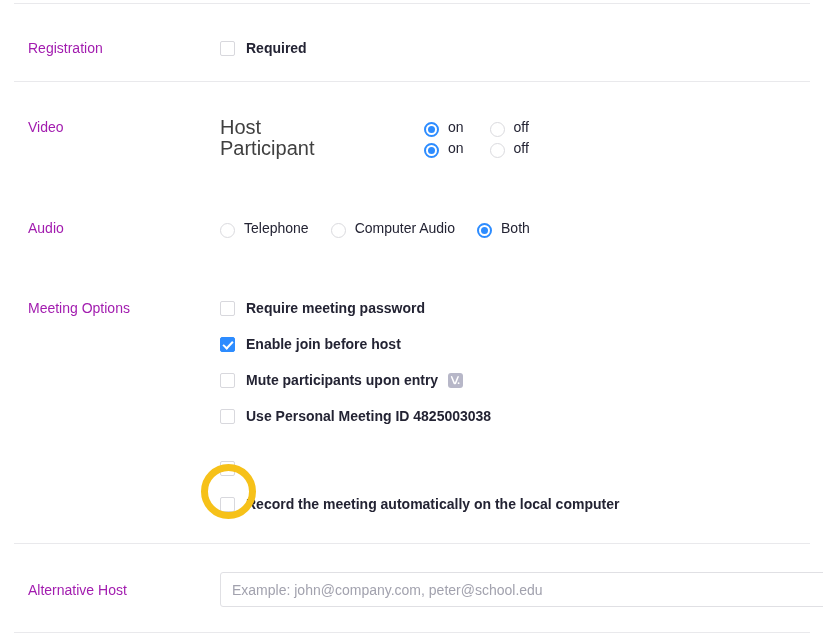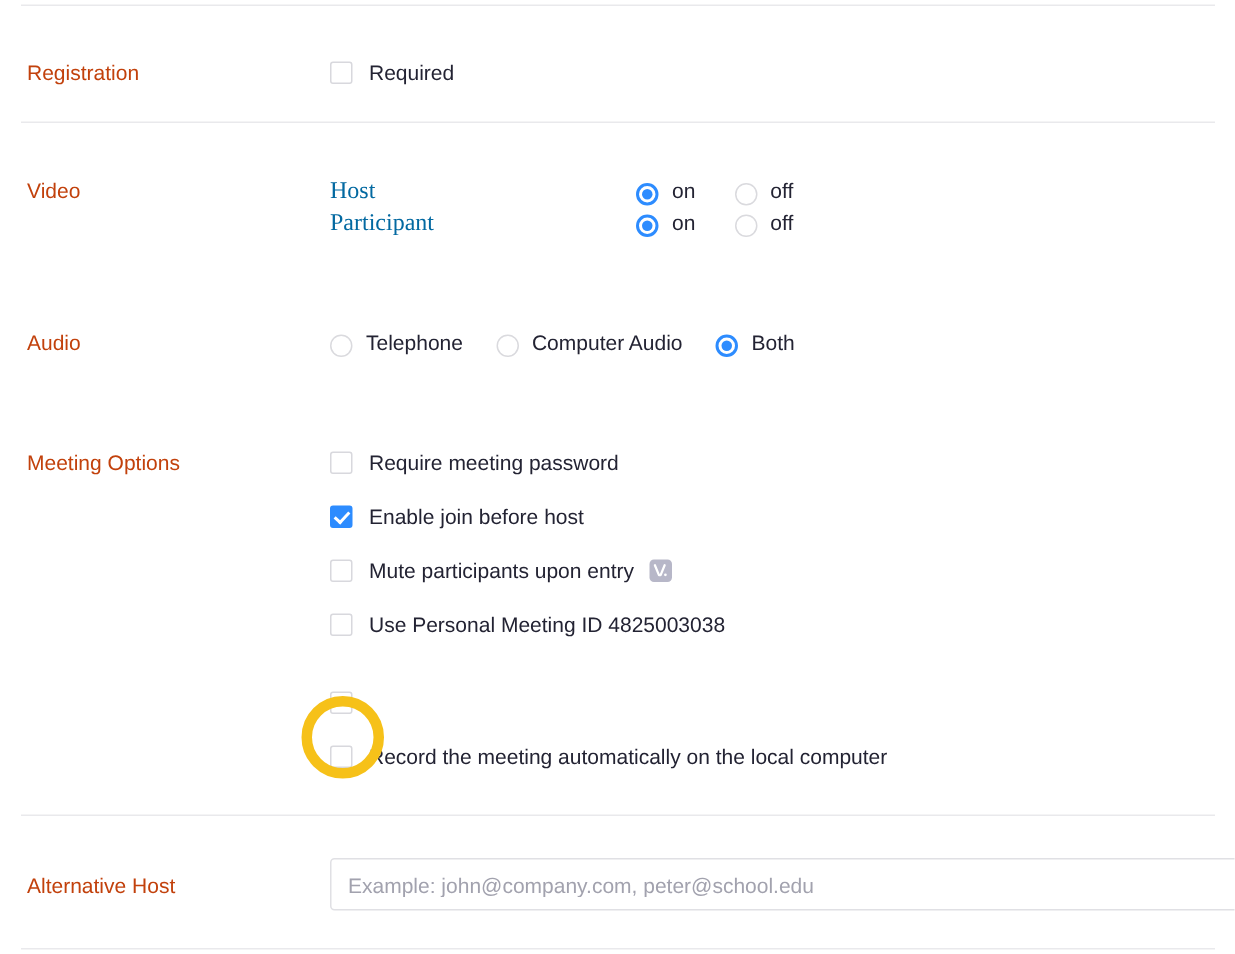--- a/index.html
+++ b/index.html
@@ -37,22 +37,22 @@
   .divider.d4 { top: 632px; }
 
   
   .row {
     position: absolute;
     left: 0;
     width: 823px;
   }
   .row-label {
     position: absolute;
-    left: 18px;
-    color: #c2410c;
+    left: 28px;
+    color: #a21caf;
     font-size: 14px;
     line-height: 20px;
     white-space: nowrap;
   }
   .field-col {
     position: absolute;
     left: 220px;
   }
 
   
@@ -86,20 +86,21 @@
     border: solid #ffffff;
     border-width: 0 2px 2px 0;
     transform: rotate(43deg);
   }
   .cb-label {
     margin-left: 11px;
     color: #232333;
     font-size: 14px;
     line-height: 20px;
     white-space: nowrap;
+    font-weight: bold;
   }
 
   
   .radio-group {
     display: flex;
     align-items: center;
     height: 20px;
   }
   .rb-wrap {
     display: flex;
@@ -134,25 +135,24 @@
   .rb-label {
     margin-left: 9px;
     color: #232333;
     font-size: 14px;
     line-height: 20px;
     white-space: nowrap;
   }
 
   
   .video-name {
-    color: #0369a1;
-    font-size: 16px;
+    color: #404040;
+    font-size: 20px;
     line-height: 21px;
     white-space: nowrap;
-    font-family: Liberation Serif, serif;
   }
 
   
   .badge-icon {
     display: inline-block;
     width: 15px;
     height: 15px;
     border-radius: 3px;
     background: #b7b7c8;
     margin-left: 10px;

